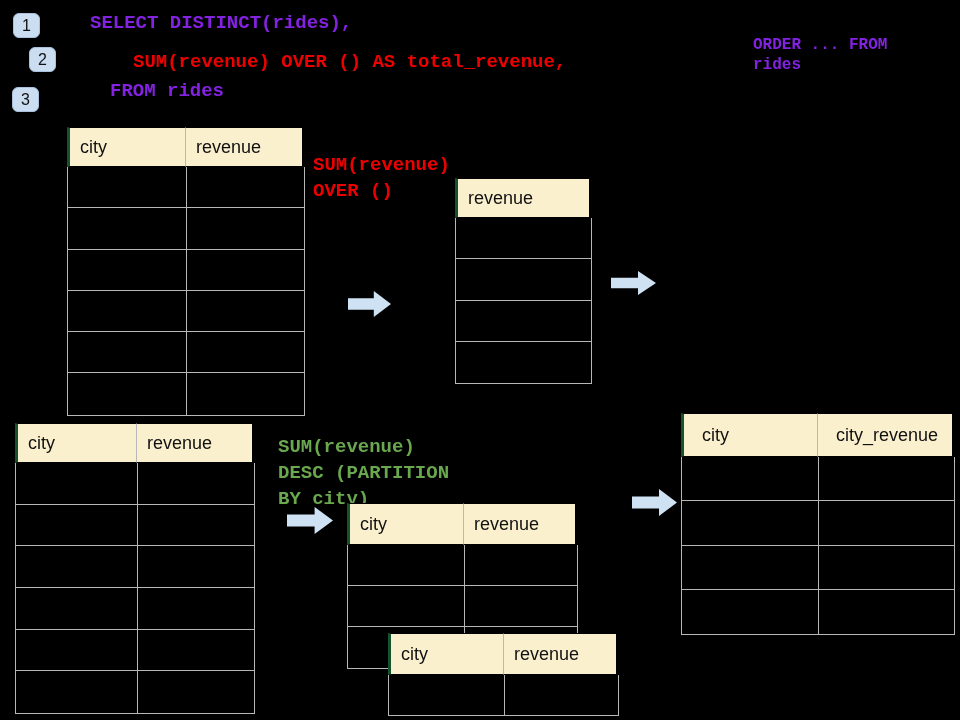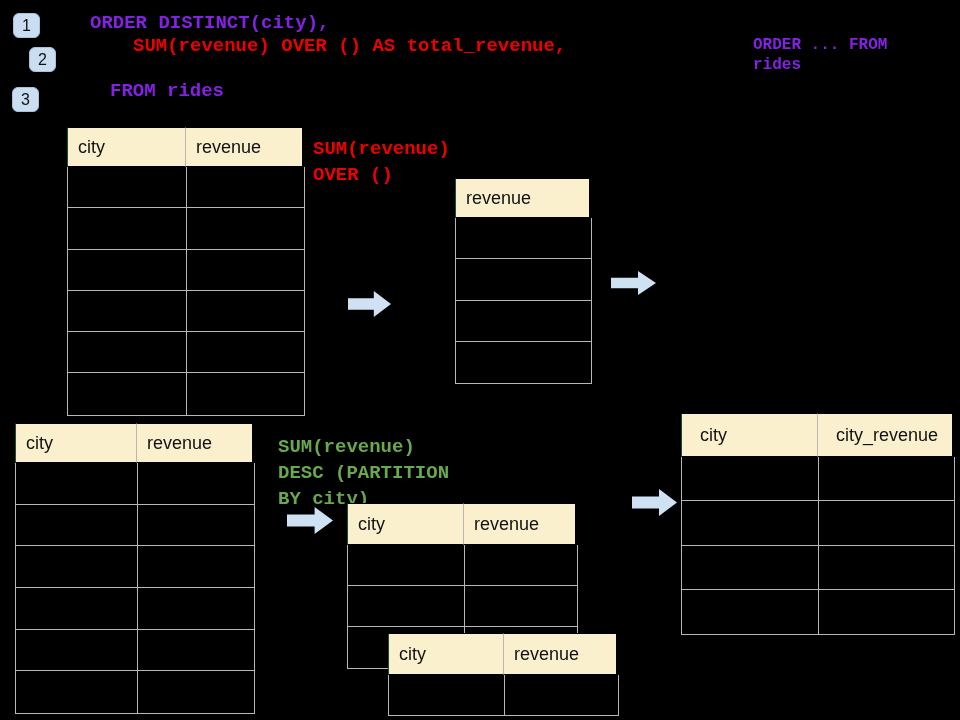--- a/index.html
+++ b/index.html
@@ -6,40 +6,40 @@
   .stage{position:relative;width:960px;height:720px;background:var(--background,#000);overflow:hidden;
          font-family:"Liberation Sans","DejaVu Sans",sans-serif;}
 
   
   .code{position:absolute;font-family:"Liberation Mono","DejaVu Sans Mono",monospace;
         font-weight:700;white-space:pre;line-height:1.1;}
   .code.main{font-size:19px;}
   .code.note{font-size:16px;}
   .code.ann{font-size:19px;}
   .purple{color:var(--purple);}
-  .red{color:var(--red);}
+  .red{color:var(--red);margin-top:16px;}
   .green{color:var(--green);}
 
   
   .badge{position:absolute;width:27px;height:25px;border-radius:6px;
          background:var(--badge-fill);border:1px solid #a9c1dd;box-sizing:border-box;
          display:flex;align-items:center;justify-content:center;
          font-size:16px;color:#111;}
 
   
   .arrow{position:absolute;background:var(--arrow-fill);
          clip-path:polygon(0% 28%,60% 28%,60% 0%,100% 50%,60% 100%,60% 72%,0% 72%);}
 
   
   .tbl{position:absolute;}
   .thead{display:flex;}
   .th{background:var(--header-fill);box-sizing:border-box;display:flex;align-items:center;
       padding-left:10px;font-size:18px;color:#111;
       border-top:1px solid #000;border-bottom:1px solid #000;}
-  .th:first-child{border-left:1px solid #14532d;}
+  .th:first-child{border-left:3px solid #14532d;}
   .th:last-child{border-right:1px solid #000;}
   .th + .th{border-left:1px solid var(--border-gray);}
   .tbody{border:1px solid var(--border-gray);border-top:none;background:#000;}
   .tr{display:flex;box-sizing:border-box;border-bottom:1px solid var(--border-gray);}
   .tr:last-child{border-bottom:none;}
   .td{box-sizing:border-box;}
   .td + .td{border-left:1px solid var(--border-gray);}
 
   
   .t-src1{left:67px;top:127px;}
@@ -84,21 +84,21 @@
 </style>
 </head>
 <body>
 
 <div class="stage">
 
   <div class="badge" style="left:13px;top:13px;">1</div>
   <div class="badge" style="left:29px;top:47px;">2</div>
   <div class="badge" style="left:12px;top:87px;">3</div>
 
-  <div class="code main purple" style="left:90px;top:13px;">ORDER DISTINCT(city),</div>
+  <div class="code main purple" style="left:90px;top:13px;">SELECT DISTINCT(rides),</div>
   <div class="code main red" style="left:133px;top:36px;">SUM(revenue) OVER () AS total_revenue,</div>
   <div class="code main purple" style="left:110px;top:81px;">FROM rides</div>
 
   <div class="code note purple" style="left:753px;top:37px;">ORDER ... FROM</div>
   <div class="code note purple" style="left:753px;top:57px;">rides</div>
 
   <div class="code ann red" style="left:313px;top:139px;">SUM(revenue)</div>
   <div class="code ann red" style="left:313px;top:165px;">OVER ()</div>
 
   <div class="code ann green" style="left:278px;top:437px;">SUM(revenue)</div>

